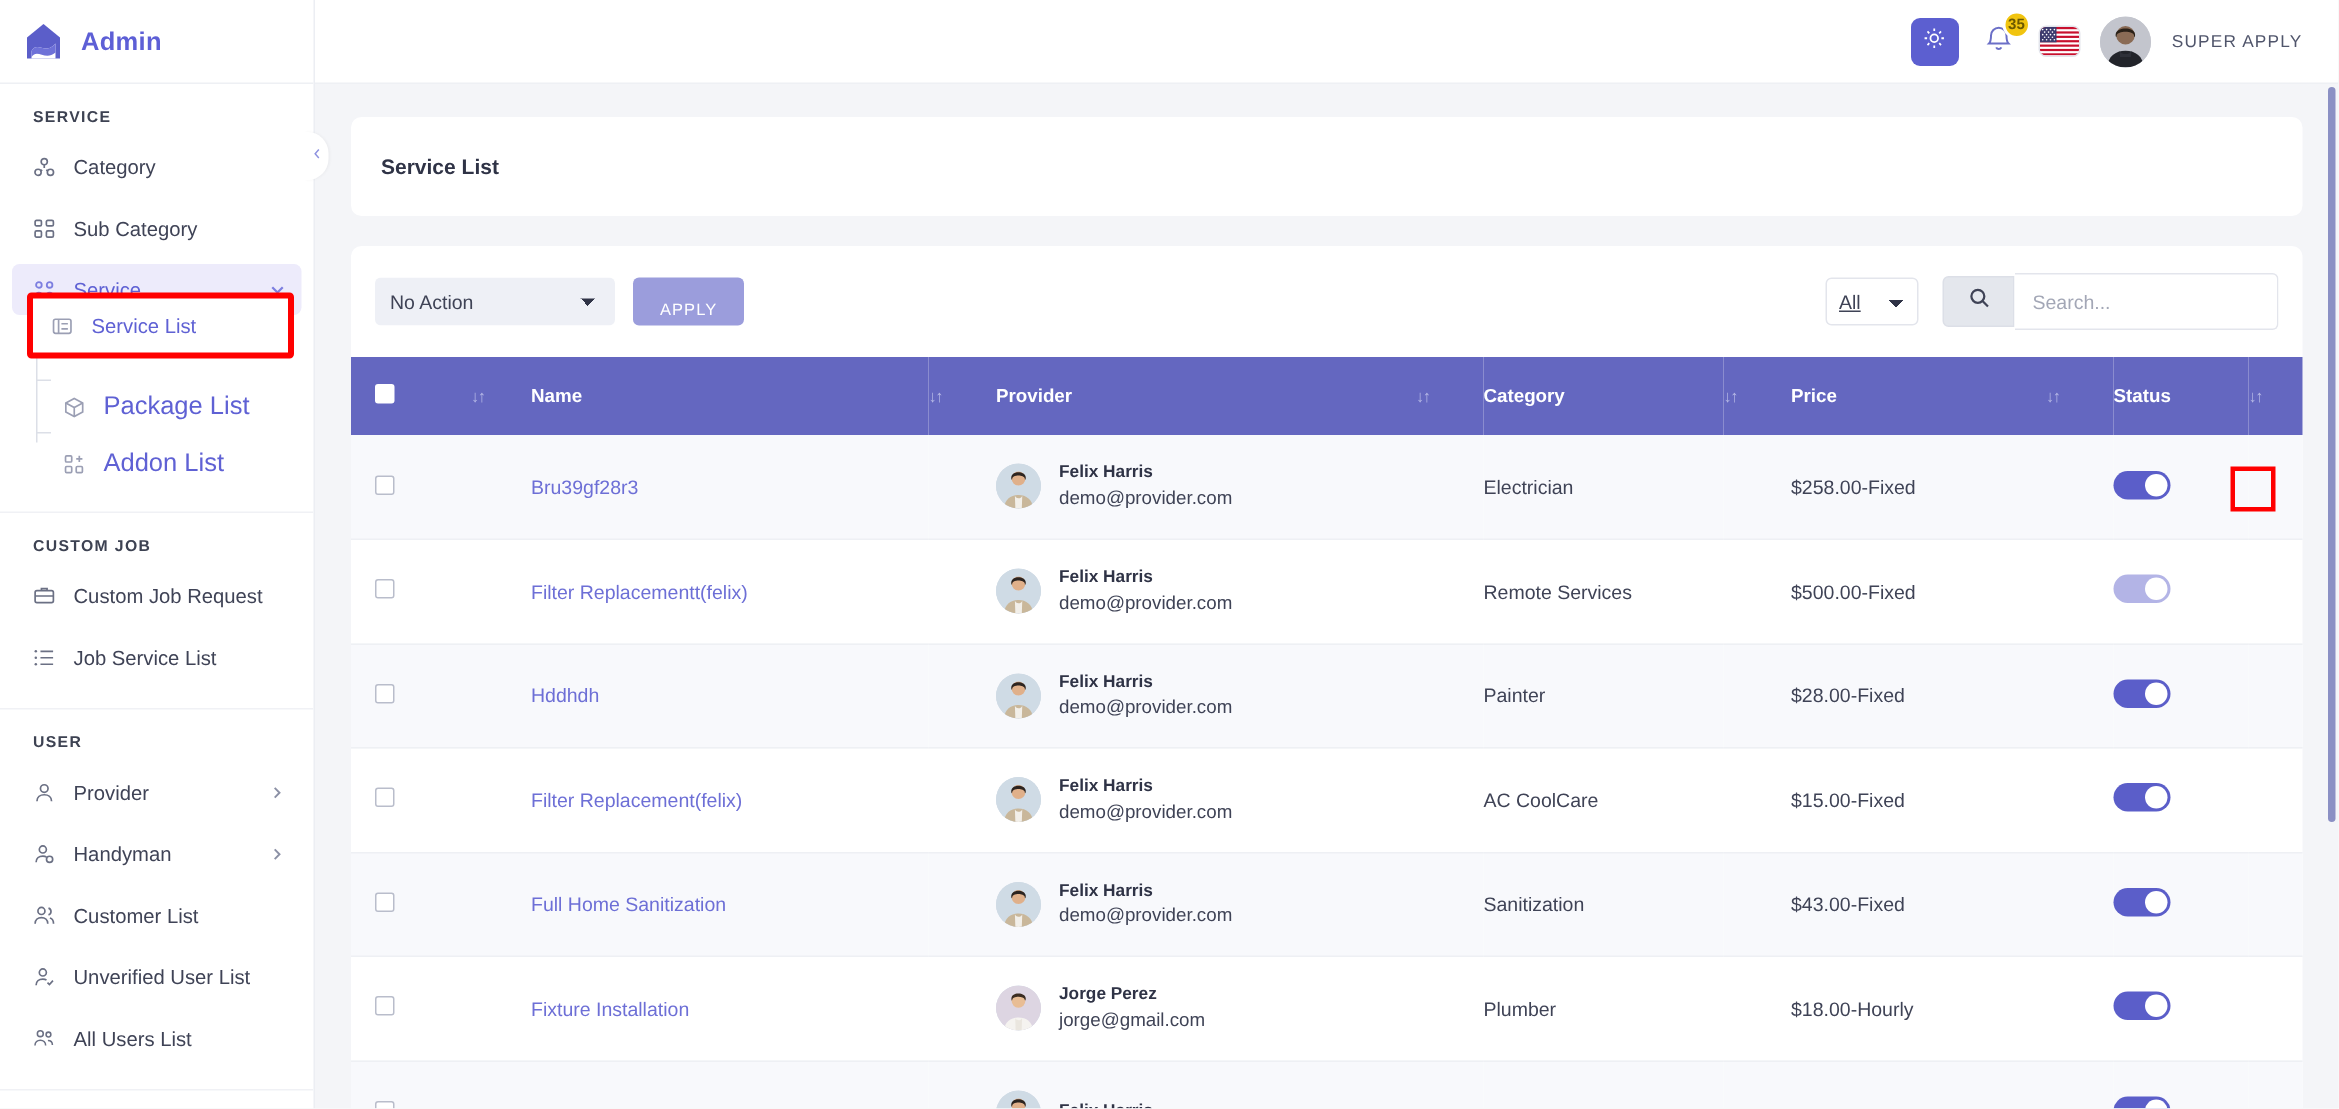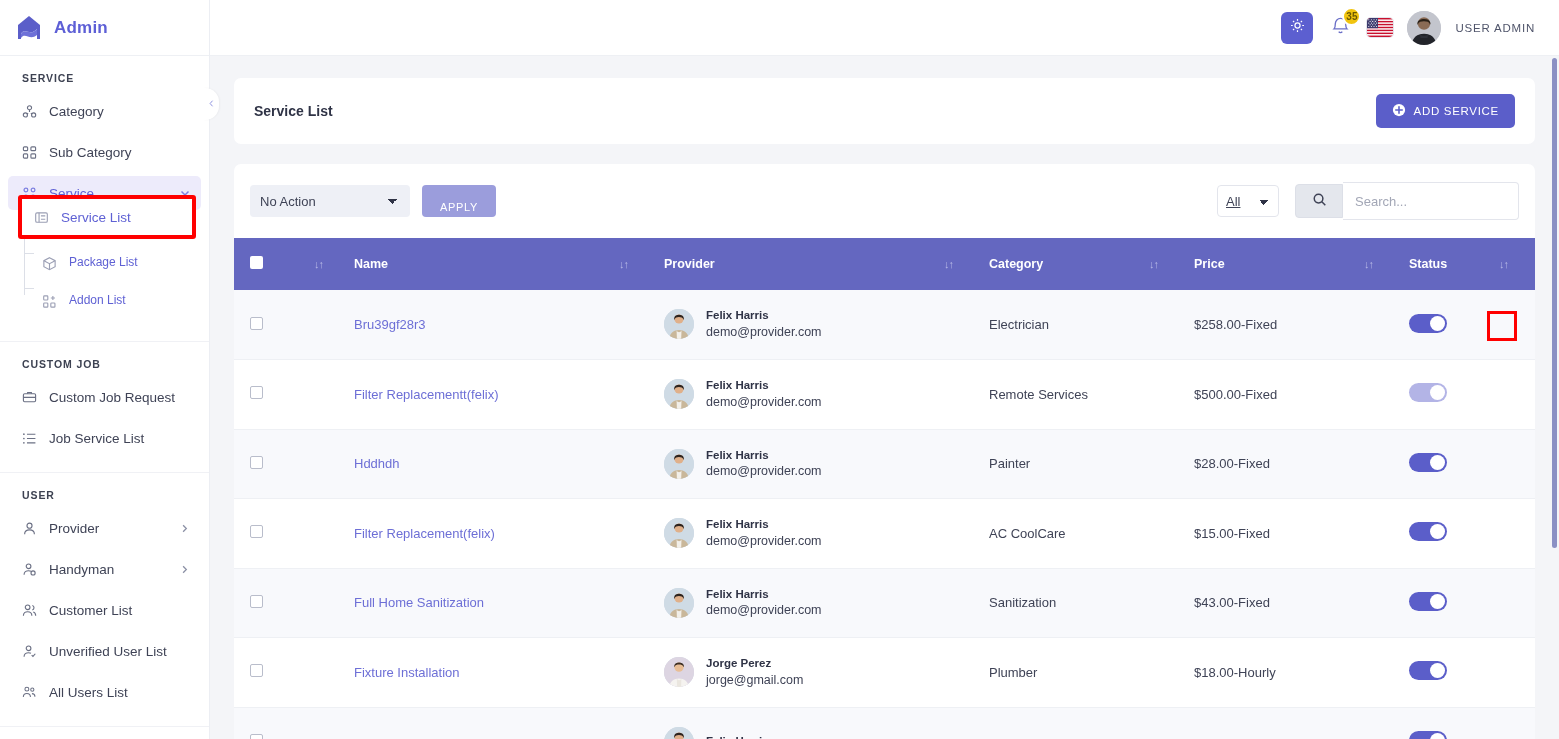--- a/index.html
+++ b/index.html
@@ -41,23 +41,23 @@
     height: 34px; margin: 0 8px 7px 8px; padding: 0 10px 0 14px;
     border-radius: 5px; cursor: pointer;
     font-size: 13.5px; color: #3f4356;
   }
   .nav-item .ico { width: 16px; height: 16px; flex: 0 0 16px; color: #6b7084; display:flex; align-items:center; }
   .nav-item .lbl { flex: 1 1 auto; white-space: nowrap; }
   .nav-item .caret { width: 12px; height: 12px; color: #8b90a5; flex:0 0 12px;}
   .nav-item.active { background: #edebfb; color: #5f61d4; }
   .nav-item.active .ico, .nav-item.active .caret { color: #7d7fe0; }
   .nav-sub {
-    display: flex; align-items: flex-start; gap: 11px;
+    display: flex; align-items: center; gap: 11px;
     height: 32px; margin: 0 8px 6px 8px; padding-left: 34px;
-    font-size: 12px; color: #5f61d4; cursor: pointer; position: relative;
+    font-size: 17px; color: #5f61d4; cursor: pointer; position: relative;
     border-radius: 5px;
   }
   .nav-sub .ico { width: 16px; height: 16px; flex:0 0 16px; color: #9b9fb4; display:flex; align-items:center;}
   .tree-line {
     position: absolute; left: 24px; top: 197px;
     width: 1px; height: 98px; background: #dcdfe7;
   }
   .tree-tick { position: absolute; left: 24px; width: 10px; height: 1px; background: #dcdfe7; }
 
   .collapse-tab {
@@ -488,36 +488,27 @@
     <div class="avatar">
       <svg viewBox="0 0 34 34" width="34" height="34">
         <rect width="34" height="34" fill="#c3c5cd"></rect>
         <circle cx="17" cy="12.5" r="6.2" fill="#8a6b55"></circle>
         <path d="M10.5 11.5c1-4.5 11.8-4.8 12.8 0 .4 1.8-.6 3.2-.6 1.2-.4-3.3-11-3.3-11.6 0 0 2-1 .6-.6-1.2z" fill="#2a2118"></path>
         <path d="M5 34c0-7.4 5.4-11.2 12-11.2S29 26.6 29 34z" fill="#22242a"></path>
         <path d="M13 22.8c1.2 3 6.8 3 8 0l-.4 4.2h-7.2z" fill="#2e3038"></path>
       </svg>
     </div>
 
-    <div class="user-name">USER ADMIN</div>
+    <div class="user-name">SUPER APPLY</div>
   </header>
 
   <div class="content">
 
     <div class="page-head">
       <div class="page-title">Service List</div>
-      <button class="add-btn">
-        <span>
-          <svg viewBox="0 0 16 16" width="14" height="14">
-            <circle cx="8" cy="8" r="7" fill="#ffffff"></circle>
-            <path d="M8 4.3v7.4M4.3 8h7.4" stroke="#5b5ec9" stroke-width="1.8" stroke-linecap="round"></path>
-          </svg>
-        </span>
-        <span>ADD SERVICE</span>
-      </button>
     </div>
 
     <div class="panel">
 
       <div class="toolbar">
         <div class="tool-left">
           <select class="sel">
             <option>No Action</option>
           </select>
           <button class="apply-btn">APPLY</button>

